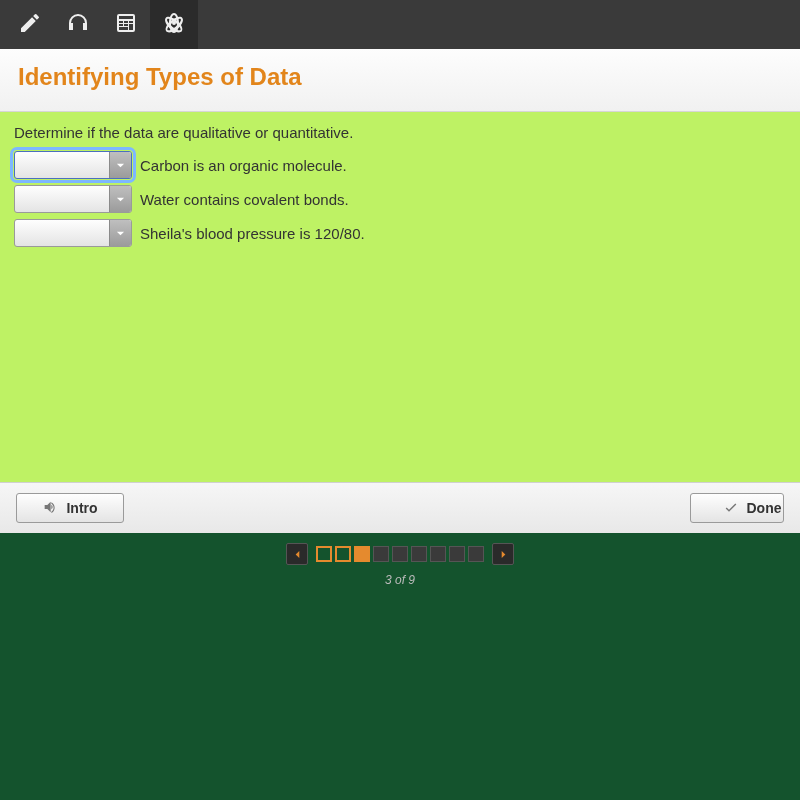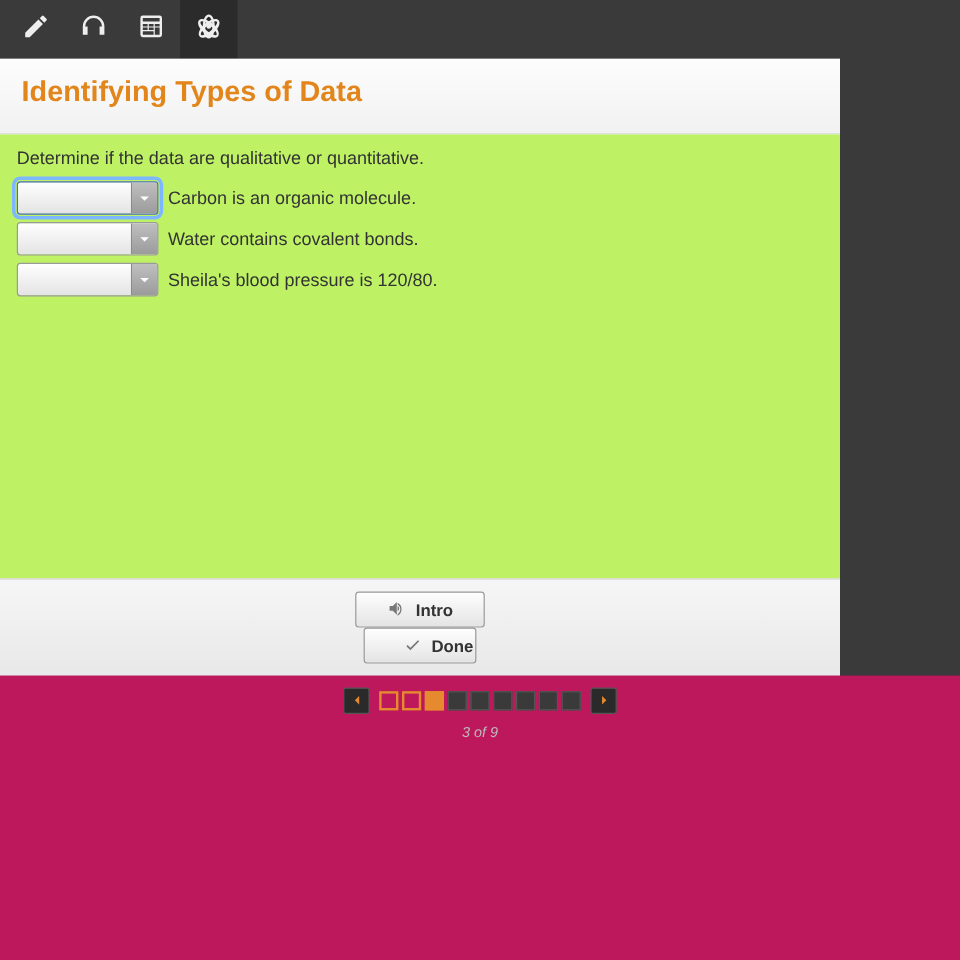--- a/index.html
+++ b/index.html
@@ -22,21 +22,21 @@
     cursor: pointer;
   }
   .tool-btn.selected { background: #2b2b2b; }
   .tool-btn svg { width: 24px; height: 24px; fill: #eee; }
 
   
   .panel {
     background: #fff;
     color: #333;
     flex: 0 0 auto;
-    width: 700px;
+    width: 800px;
   }
   .panel-header {
     padding: 14px 18px 20px 18px;
     border-bottom: 1px solid #d6d6d6;
     background: linear-gradient(#fdfdfd,#f1f1f1);
   }
   .panel-header h1 {
     font-size: 24px;
     font-weight: bold;
     color: #e2851b;
@@ -82,39 +82,38 @@
   .q-text { color:#333; font-size:15px;text-align:right; }
 
   
   .button-bar {
     background: linear-gradient(#f6f6f6,#e8e8e8);
     border-top: 1px solid #d0d0d0;
     padding: 10px 16px;
     display: flex;
     justify-content: space-between;
     align-items:center;
-    flex-direction:column;
   }
   .ui-btn {
     height: 30px;
     border: 1px solid #9a9a9a;
     border-radius: 3px;
     background: linear-gradient(#fefefe,#e4e4e4);
     display: inline-flex; align-items: center; gap: 8px;
     padding: 0 14px;
     font-size: 14px; font-weight: bold; color:#333;
     cursor: pointer;
   }
   .ui-btn svg { width:16px; height:16px; fill:#777; }
   .intro-btn { width: 108px; justify-content:center; }
   .done-btn { width: 94px; justify-content:center;padding-left:44px; }
 
   
   .pager-area {
-    background: #be185d;
+    background: #14532d;
     flex: 1 1 auto;
     padding-top: 10px;
     display:flex; flex-direction:column; align-items:center;
     color:#ccc;
   }
   .pager {
     display:flex; align-items:center; gap:2px;
   }
   .nav-btn {
     width:22px; height:22px;

